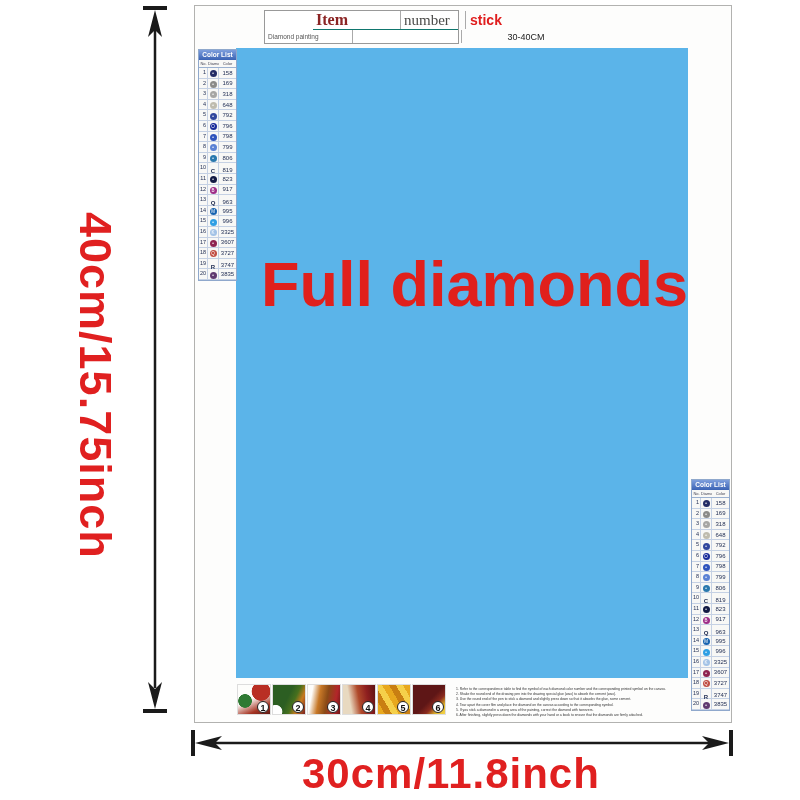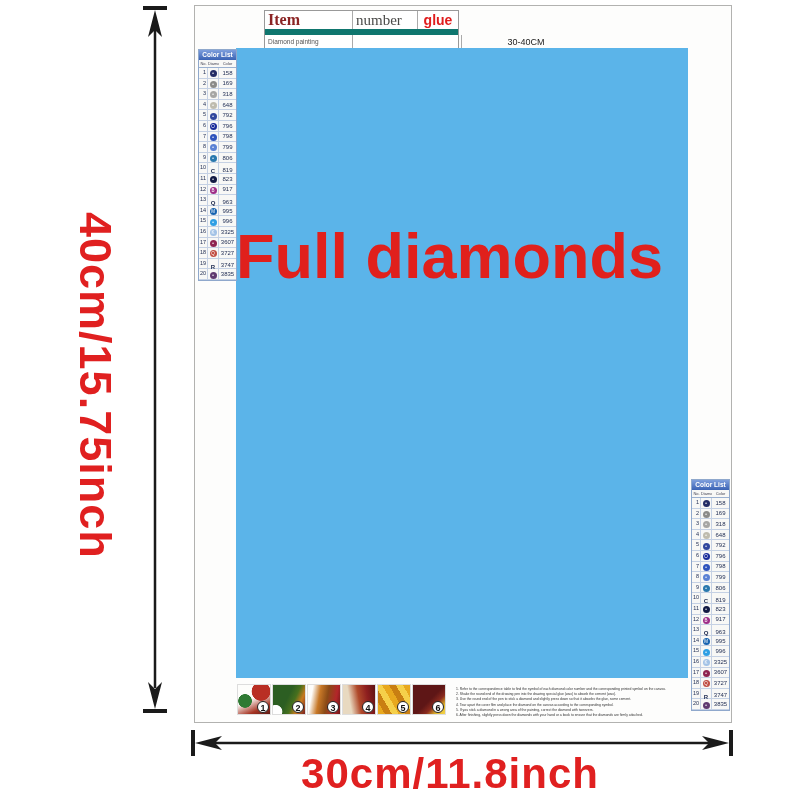--- a/index.html
+++ b/index.html
@@ -2,43 +2,43 @@
 <html><head>
 <meta charset="utf-8">
 <style>
   html,body{margin:0;padding:0;background:#fff;}
   .stage{position:relative;width:800px;height:800px;background:#ffffff;overflow:hidden;
          font-family:"Liberation Sans",sans-serif;}
   
   .v-arrow{position:absolute;left:139px;top:4px;}
   .h-arrow{position:absolute;left:190px;top:726px;}
   .dim-label{color:#e02020;font-weight:bold;letter-spacing:1px;}
-  .h-label{position:absolute;left:280px;top:750px;width:340px;text-align:center;
+  .h-label{position:absolute;left:302px;top:750px;width:340px;text-align:left;
            font-size:42px;line-height:48px;}
   .v-label{position:absolute;left:-65px;top:344px;width:320px;text-align:center;
            font-size:45px;line-height:56px;transform:rotate(90deg);transform-origin:center;}
   
   .sheet{position:absolute;left:194px;top:5px;width:536px;height:716px;
          background:#fdfdfc;border:1px solid #b2b2b0;}
   
   .item-table{position:absolute;left:69px;top:4px;width:193px;border:1px solid #999;
               background:#fff;}
   .it-row{display:grid;grid-template-columns:88px 65px 40px;}
-  .it-row.head{height:18px;border-bottom:6px solid #0f766e;align-items:center;}
+  .it-row.head{height:18px;border-bottom:1px solid #0f766e;align-items:center;margin-left:48px;}
   .it-row.data{height:13px;align-items:center;gap:44px;}
   .it-cell{height:100%;display:flex;align-items:center;padding-left:3px;box-sizing:border-box;}
   .it-cell.cb{border-right:1px solid #aaa;}
   .it-item{font-family:"Liberation Serif",serif;font-weight:bold;font-size:16px;color:#8b2424;}
   .it-number{font-family:"Liberation Serif",serif;font-size:15px;color:#4a4a48;text-align:center;}
   .it-size{font-size:14px;font-weight:bold;color:#e01d1d;justify-content:center;padding-left:0;}
   .it-product{font-size:6.5px;color:#555;}
   .it-sizeval{font-size:9px;color:#222;justify-content:center;padding-left:0;}
   
   .paste{position:absolute;left:41px;top:42px;width:452px;height:630px;background:#5bb4e9;}
-  .paste-line{position:absolute;width:100%;text-align:left;color:#e0201c;font-weight:bold;}
+  .paste-line{position:absolute;width:100%;text-align:right;color:#e0201c;font-weight:bold;margin-top:28px;}
   .paste-line.l1{top:172px;font-size:63px;}
   .paste-line.l2{top:305px;font-size:56px;}
   
   .color-list{position:absolute;width:37px;background:#f8f8f6;border:1px solid #8fa8cc;}
   .cl-left{left:3px;top:43px;}
   .cl-right{left:496px;top:473px;}
   .cl-title{height:10px;background:linear-gradient(#7e9fdd,#3a62b4);color:#fff;
             font-size:6.5px;font-weight:bold;text-align:center;line-height:10px;}
   .cl-head,.cl-row{display:grid;grid-template-columns:9px 11px 17px;align-items:center;}
   .cl-head{height:7px;font-size:4px;color:#445;border-bottom:1px solid #9ab0d0;}
@@ -92,21 +92,21 @@
     <line x1="541" y1="4" x2="541" y2="30" stroke="#1a1a1a" stroke-width="4"></line>
   </svg>
   <div class="dim-label h-label">30cm/11.8inch</div>
 
   <div class="sheet">
 
     <div class="item-table">
       <div class="it-row head">
         <div class="it-cell cb it-item">Item</div>
         <div class="it-cell cb it-number">number</div>
-        <div class="it-cell it-size">glue</div>
+        <div class="it-cell it-size">stick</div>
       </div>
       <div class="it-row data">
         <div class="it-cell cb it-product">Diamond painting</div>
         <div class="it-cell cb"></div>
         <div class="it-cell it-sizeval">30-40CM</div>
       </div>
     </div>
 
     <div class="paste">
       <div class="paste-line l1">Full diamonds</div>

